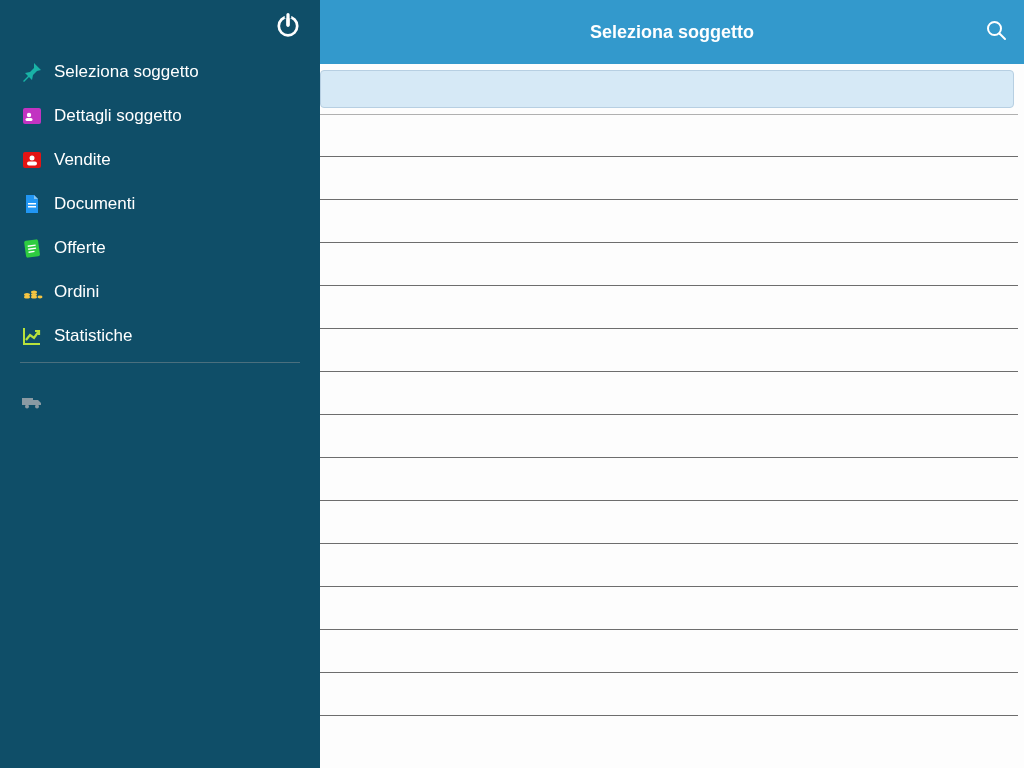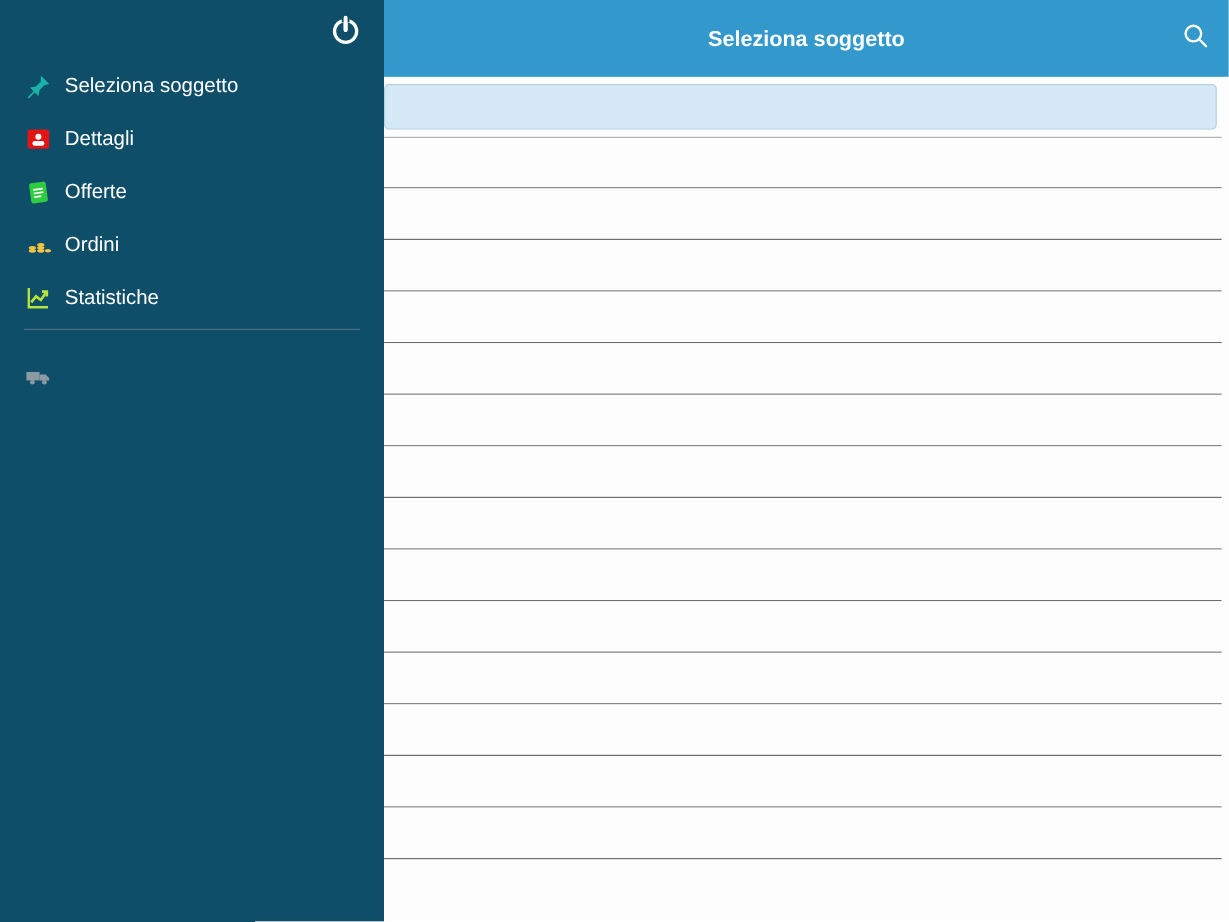--- a/index.html
+++ b/index.html
@@ -131,33 +131,54 @@
 
     <div class="nav-item">
       <span class="nav-icon">
         <svg viewBox="0 0 24 24">
             <path d="M14 3l7 7-4 1-4 4-1 5-3-3-5 5-1-1 5-5-3-3 5-1 4-4z" fill="#19b2a6"></path>
           </svg>
       </span>
       <span class="nav-label">Seleziona soggetto</span>
     </div>
 
+    <div class="nav-item">
+      <span class="nav-icon">
+        <svg viewBox="0 0 24 24">
+            <rect x="3" y="4" width="18" height="16" rx="2" fill="#c233c2"></rect>
+            <circle cx="9" cy="11" r="2.2" fill="#fff"></circle>
+            <rect x="5.5" y="14" width="7" height="3" rx="1.5" fill="#fff"></rect>
+          </svg>
+      </span>
+      <span class="nav-label">Dettagli soggetto</span>
+    </div>
 
     <div class="nav-item">
       <span class="nav-icon">
         <svg viewBox="0 0 24 24">
             <rect x="3" y="4" width="18" height="16" rx="2" fill="#e31414"></rect>
             <circle cx="12" cy="10" r="2.5" fill="#fff"></circle>
             <rect x="7" y="13.5" width="10" height="4" rx="2" fill="#fff"></rect>
           </svg>
       </span>
-      <span class="nav-label">Dettagli</span>
-    </div>
-
-
+      <span class="nav-label">Vendite</span>
+    </div>
+
+
+    <div class="nav-item">
+      <span class="nav-icon">
+        <svg viewBox="0 0 24 24">
+            <path d="M6 3h8l4 4v14H6z" fill="#2196f3"></path>
+            <path d="M14 3v4h4" fill="#82c3f3"></path>
+            <rect x="8" y="11" width="8" height="1.5" fill="#fff"></rect>
+            <rect x="8" y="14" width="8" height="1.5" fill="#fff"></rect>
+          </svg>
+      </span>
+      <span class="nav-label">Documenti</span>
+    </div>
 
     <div class="nav-item">
       <span class="nav-icon">
         <svg viewBox="0 0 24 24">
             <rect x="5" y="4" width="14" height="17" rx="2" fill="#2ecc40" transform="rotate(-8 12 12)"></rect>
             <rect x="8" y="9" width="8" height="1.4" fill="#fff" transform="rotate(-8 12 12)"></rect>
             <rect x="8" y="12" width="8" height="1.4" fill="#fff" transform="rotate(-8 12 12)"></rect>
             <rect x="8" y="15" width="6" height="1.4" fill="#fff" transform="rotate(-8 12 12)"></rect>
           </svg>
       </span>

